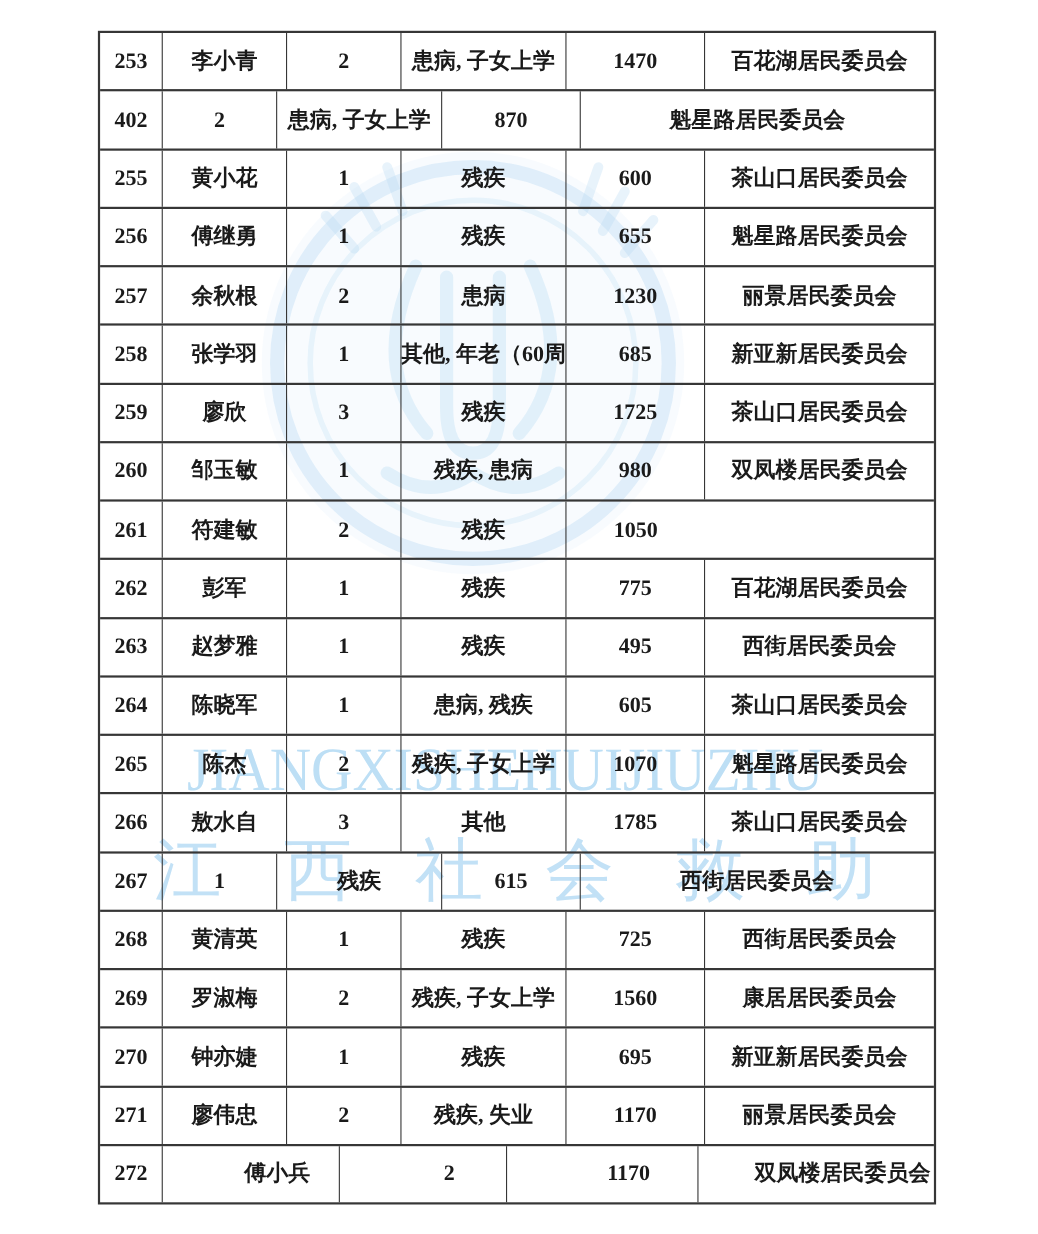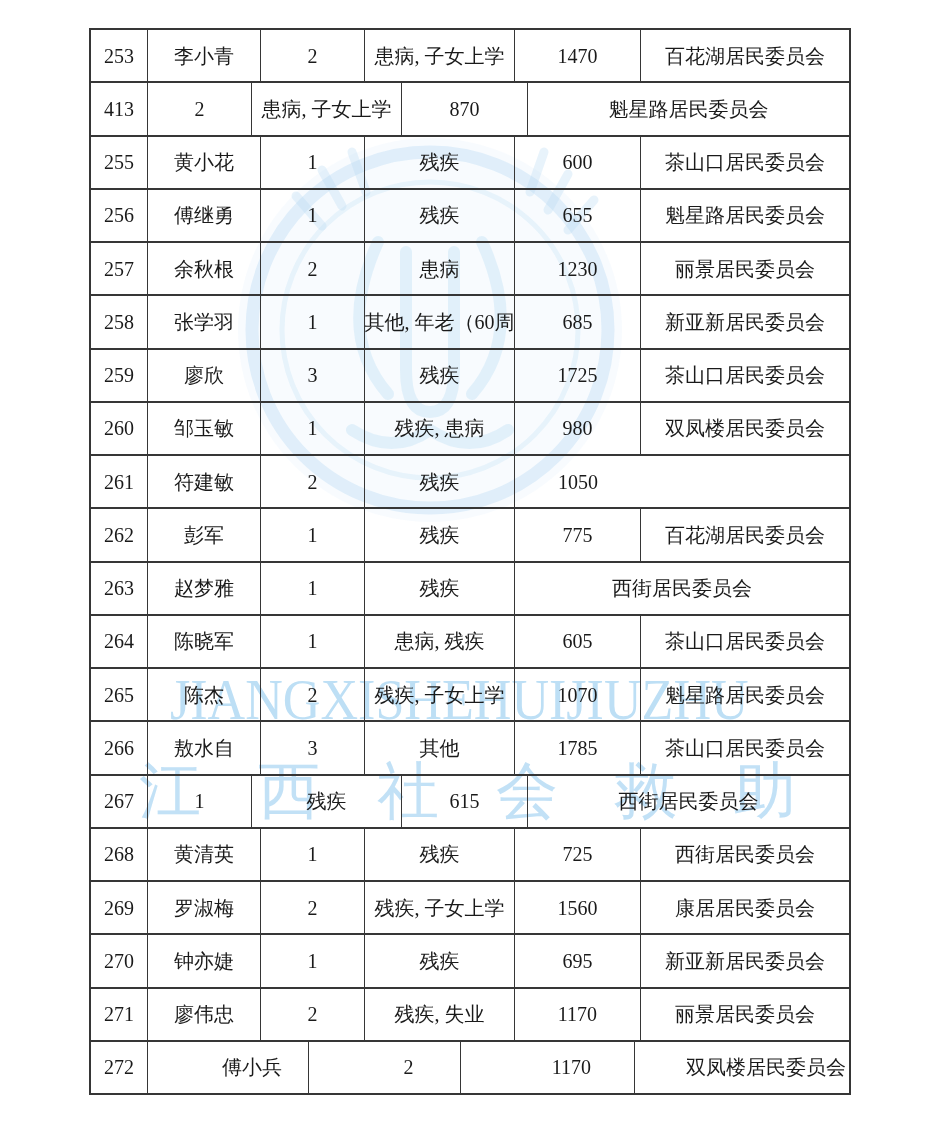--- a/index.html
+++ b/index.html
@@ -28,21 +28,21 @@
   }
   
   .grid{
     position:absolute;left:89px;top:28px;z-index:2;
     width:762px;height:1067px;
     box-sizing:border-box;
     border:2px solid #363636;
     display:flex;flex-direction:column;
     background:transparent;
   }
-  .row{flex:1 1 0;display:flex;border-bottom:2px solid #363636;min-height:0;}
+  .row{flex:1 1 0;display:flex;border-bottom:2px solid #363636;min-height:0;font-weight:bold;}
   .row:last-child{border-bottom:none;gap:48px;}
   .cell{
     display:flex;align-items:center;justify-content:center;
     box-sizing:border-box;
     border-right:1.5px solid #363636;
     overflow:hidden;white-space:nowrap;
     color:#1a1a1a;font-size:20px;line-height:1.2;
   }
   .cell:last-child{border-right:none;}
   .c-index{width:57px;flex:none;}
@@ -84,21 +84,21 @@
   <div class="row">
     <div class="cell c-index">253</div>
     <div class="cell c-name">李小青</div>
     <div class="cell c-members">2</div>
     <div class="cell c-reason">患病, 子女上学</div>
     <div class="cell c-amount">1470</div>
     <div class="cell c-committee">百花湖居民委员会</div>
   </div>
 
   <div class="row">
-    <div class="cell c-index">413</div>
+    <div class="cell c-index">402</div>
     <div class="cell c-members">2</div>
     <div class="cell c-reason">患病, 子女上学</div>
     <div class="cell c-amount">870</div>
     <div class="cell c-committee">魁星路居民委员会</div>
   </div>
 
   <div class="row">
     <div class="cell c-index">255</div>
     <div class="cell c-name">黄小花</div>
     <div class="cell c-members">1</div>
@@ -167,20 +167,21 @@
     <div class="cell c-reason">残疾</div>
     <div class="cell c-amount">775</div>
     <div class="cell c-committee">百花湖居民委员会</div>
   </div>
 
   <div class="row">
     <div class="cell c-index">263</div>
     <div class="cell c-name">赵梦雅</div>
     <div class="cell c-members">1</div>
     <div class="cell c-reason">残疾</div>
+    <div class="cell c-amount">495</div>
     <div class="cell c-committee">西街居民委员会</div>
   </div>
 
   <div class="row">
     <div class="cell c-index">264</div>
     <div class="cell c-name">陈晓军</div>
     <div class="cell c-members">1</div>
     <div class="cell c-reason">患病, 残疾</div>
     <div class="cell c-amount">605</div>
     <div class="cell c-committee">茶山口居民委员会</div>

